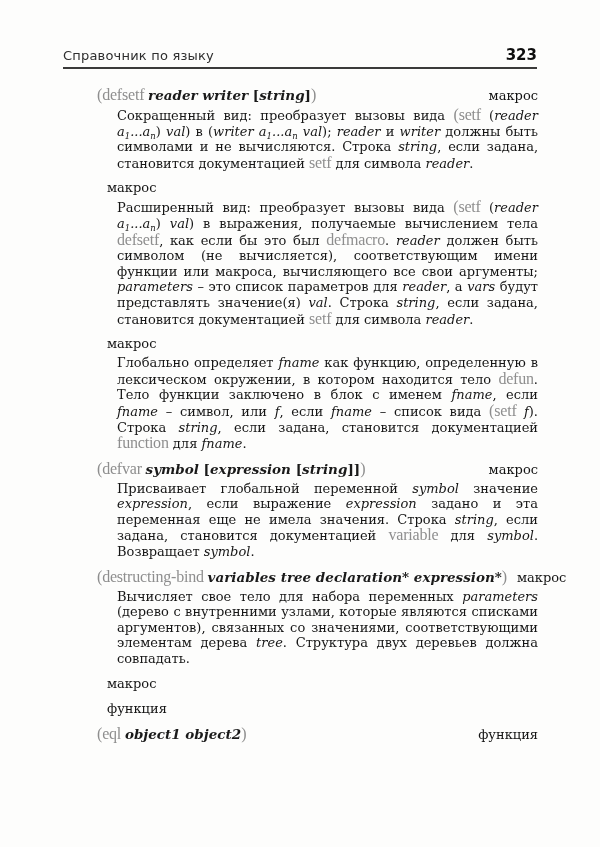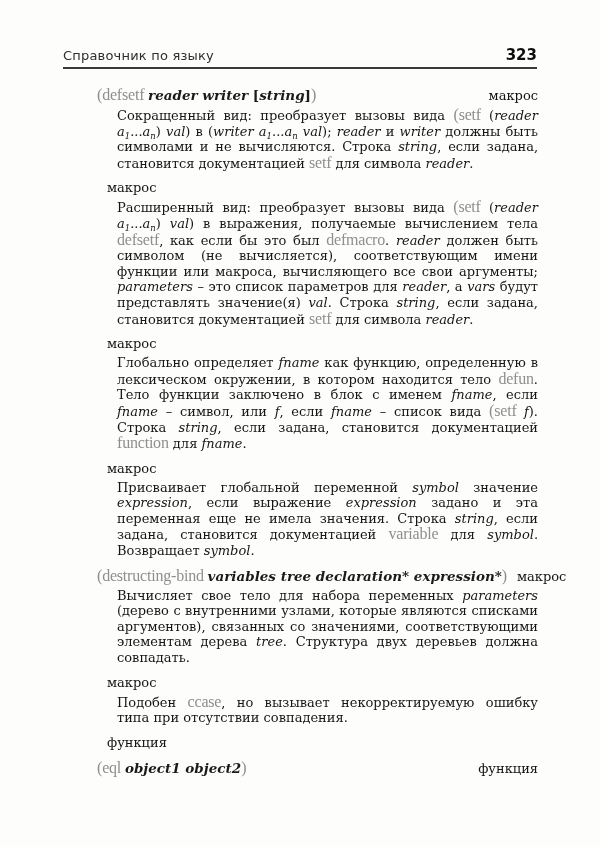--- a/index.html
+++ b/index.html
@@ -124,20 +124,21 @@
     <div class="entry-head">
       <span class="kind">макрос</span>
     </div>
     <div class="entry-body">
           <p class="para"><span class="s-r">Глобально определяет </span><span class="s-i">fname</span><span class="s-r"> как функцию, определенную в лексическом окружении, в котором находится тело </span><span class="s-m">defun</span><span class="s-r">. Тело функции заключено в блок с именем </span><span class="s-i">fname</span><span class="s-r">, если </span><span class="s-i">fname</span><span class="s-r"> – символ, или </span><span class="s-i">f</span><span class="s-r">, если </span><span class="s-i">fname</span><span class="s-r"> – список вида </span><span class="s-m">(setf </span><span class="s-i">f</span><span class="s-r">). Строка </span><span class="s-i">string</span><span class="s-r">, если задана, становится документацией </span><span class="s-m">function</span><span class="s-r"> для </span><span class="s-i">fname</span><span class="s-r">.</span></p>
         </div>
   </section>
 
   <section class="entry">
     <div class="entry-head">
+      <span class="sig"><span class="s-m">(defvar </span><span class="s-i">symbol </span><span class="s-r">[</span><span class="s-i">expression</span><span class="s-r"> [</span><span class="s-i">string</span><span class="s-r">]]</span><span class="s-m">)</span></span>
       <span class="kind">макрос</span>
     </div>
     <div class="entry-body">
           <p class="para"><span class="s-r">Присваивает глобальной переменной </span><span class="s-i">symbol</span><span class="s-r"> значение </span><span class="s-i">expression</span><span class="s-r">, если выражение </span><span class="s-i">expression</span><span class="s-r"> задано и эта переменная еще не имела значения. Строка </span><span class="s-i">string</span><span class="s-r">, если задана, становится документацией </span><span class="s-m">variable</span><span class="s-r"> для </span><span class="s-i">symbol</span><span class="s-r">. Возвращает </span><span class="s-i">symbol</span><span class="s-r">.</span></p>
         </div>
   </section>
 
   <section class="entry">
     <div class="entry-head">
       <span class="sig"><span class="s-m">(destructing-bind </span><span class="s-i">variables tree declaration* expression*</span><span class="s-m">)</span></span>
@@ -145,23 +146,20 @@
     </div>
     <div class="entry-body">
           <p class="para"><span class="s-r">Вычисляет свое тело для набора переменных </span><span class="s-i">parameters</span><span class="s-r"> (дерево с внутренними узлами, которые являются списками аргументов), связанных со значениями, соответствующими элементам дерева </span><span class="s-i">tree</span><span class="s-r">. Структура двух деревьев должна совпадать.</span></p>
         </div>
   </section>
 
   <section class="entry">
     <div class="entry-head">
       <span class="kind">макрос</span>
     </div>
-    <div class="entry-body">
-          <p class="para"><span class="s-r">Подобен </span><span class="s-m">ccase</span><span class="s-r">, но вызывает некорректируемую ошибку типа при отсутствии совпадения.</span></p>
-        </div>
   </section>
 
   <section class="entry">
     <div class="entry-head">
       <span class="kind">функция</span>
     </div>
   </section>
 
   <section class="entry">
     <div class="entry-head">

